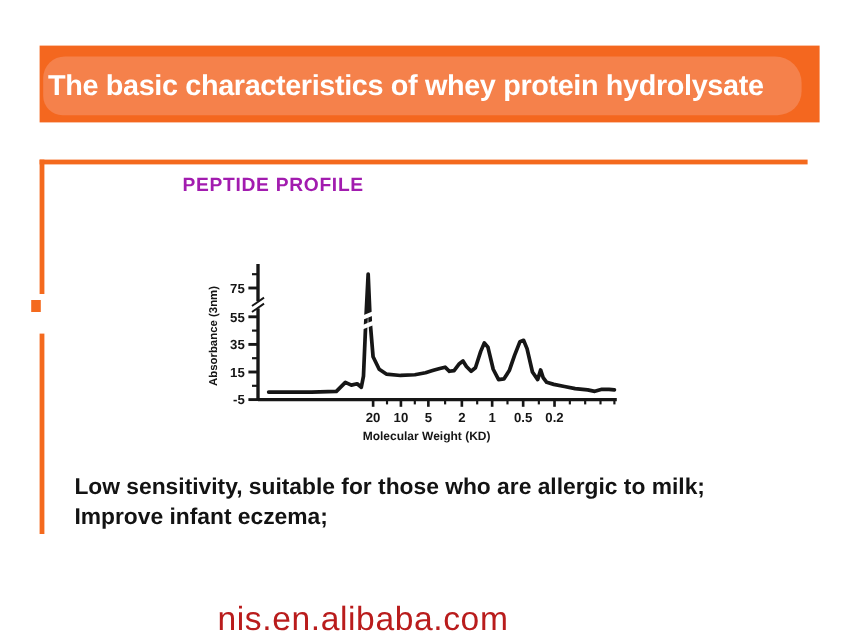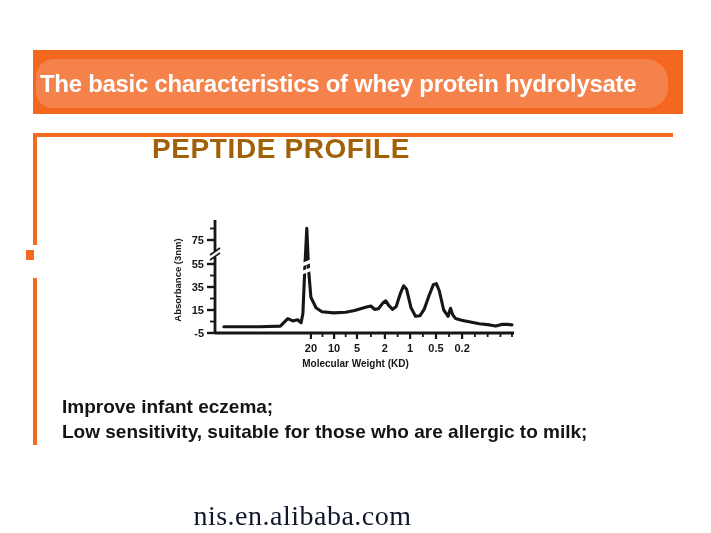--- a/index.html
+++ b/index.html
@@ -1,48 +1,48 @@
 <!DOCTYPE html>
 <html><head>
 <meta charset="utf-8">
 <style>
   html,body{margin:0;padding:0;background:#ffffff;}
   .page{position:relative;width:711px;height:533px;background:#ffffff;overflow:hidden;
         font-family:"Liberation Sans",sans-serif;}
 
   
-  .banner{position:absolute;left:33px;top:38px;width:650px;height:64px;margin-top:12px;}
+  .banner{position:absolute;left:33px;top:38px;width:650px;height:64px;}
   .banner-bg{position:absolute;inset:0;}
   .banner-highlight{position:absolute;left:3px;top:9px;width:632px;height:49px;
         border-radius:18px 22px 20px 16px;}
   .banner-text{position:absolute;left:7px;top:0;width:640px;height:68px;
         display:flex;align-items:center;
         color:#ffffff;font-size:24px;font-weight:bold;letter-spacing:-0.3px;white-space:nowrap;}
 
   
   .frame-top{position:absolute;left:33px;top:133px;width:640px;height:4px;}
   .frame-left-a{position:absolute;left:33px;top:133px;width:4px;height:112px;}
   .frame-left-nub{position:absolute;left:26px;top:250px;width:8px;height:10px;}
   .frame-left-b{position:absolute;left:33px;top:278px;width:4px;height:167px;}
 
   
-  .chart-title{position:absolute;left:152px;top:133px;font-size:28px;font-weight:bold;
-        letter-spacing:0.6px;color:#a16207;}
+  .chart-title{position:absolute;left:152px;top:146px;font-size:16px;font-weight:bold;
+        letter-spacing:0.6px;color:#a21caf;}
   #chart{position:absolute;left:150px;top:190px;}
   .tick-label{font-family:"Liberation Sans",sans-serif;font-size:11px;font-weight:bold;fill:#161616;}
   .axis-title{font-family:"Liberation Sans",sans-serif;font-size:10px;font-weight:bold;fill:#161616;}
   .y-axis-title{font-family:"Liberation Sans",sans-serif;font-size:9.5px;font-weight:bold;fill:#161616;}
 
   
   .bullets{position:absolute;left:62px;top:394px;width:620px;}
   .bullets p{margin:0;font-size:19px;font-weight:bold;color:#131313;line-height:25px;}
 
   
   .watermark{position:absolute;left:0;top:500px;width:605px;text-align:center;
-        font-size:28px;color:#0f172a;letter-spacing:0.5px;font-family:Liberation Serif, serif;}
+        font-size:28px;color:#b91c1c;letter-spacing:0.5px;}
 </style>
 </head>
 <body>
 
 <div class="page">
 
   <div class="banner">
     <div class="banner-bg" style="background: rgb(244, 103, 31);"></div>
     <div class="banner-highlight" style="background: rgb(245, 129, 75);"></div>
     <div class="banner-text">The basic characteristics of whey protein hydrolysate</div>
@@ -99,19 +99,19 @@
       <line x1="350.417" y1="143" x2="350.417" y2="147" stroke="#161616" stroke-width="1.8"></line>
       <line x1="362" y1="143" x2="362" y2="147" stroke="#161616" stroke-width="1.8"></line>
       <text x="205.5" y="177" text-anchor="middle" class="axis-title">Molecular Weight (KD)</text>
       <text x="0" y="0" transform="translate(31,90) rotate(-90)" text-anchor="middle" class="y-axis-title">Absorbance (3nm)</text>
       <polyline points="73.9,136.7 109.5,136.7 130.3,136.1 137.8,128.6 142.8,130.9 147.6,129.8 151.1,132.7 152.9,123.5 155.0,74.0 156.8,38.4 158.6,79.8 160.9,107.3 166.0,117.7 171.9,121.7 183.8,122.9 195.7,122.3 204.6,120.6 210.5,118.8 216.5,117.1 220.9,116.0 224.5,119.4 228.4,118.8 232.8,113.1 235.8,110.8 238.7,115.4 242.6,119.4 246.2,116.5 250.6,102.8 253.6,95.8 256.6,99.3 261.0,117.7 265.5,126.3 269.9,125.8 274.4,118.8 278.8,106.2 283.3,94.7 286.3,93.6 289.2,100.5 293.7,120.0 298.1,126.3 300.5,118.3 302.6,124.6 305.6,128.6 311.5,130.3 320.4,132.1 329.3,133.8 339.7,134.9 345.7,136.1 351.6,134.4 357.5,134.4 362.0,134.9" fill="none" stroke="#161616" stroke-width="3.1" stroke-linejoin="round" stroke-linecap="round"></polyline>
       <rect x="150.773" y="71" width="12" height="3.4" fill="#ffffff" transform="rotate(-22 156.773 71)"></rect>
       <rect x="150.773" y="79" width="12" height="3.4" fill="#ffffff" transform="rotate(-22 156.773 79)"></rect>
     </svg>
 
   <div class="bullets">
+    <p>Low sensitivity, suitable for those who are allergic to milk;</p>
     <p>Improve infant eczema;</p>
-    <p>Low sensitivity, suitable for those who are allergic to milk;</p>
   </div>
 
   <div class="watermark">nis.en.alibaba.com</div>
 
 </div>
 
 </body></html>

